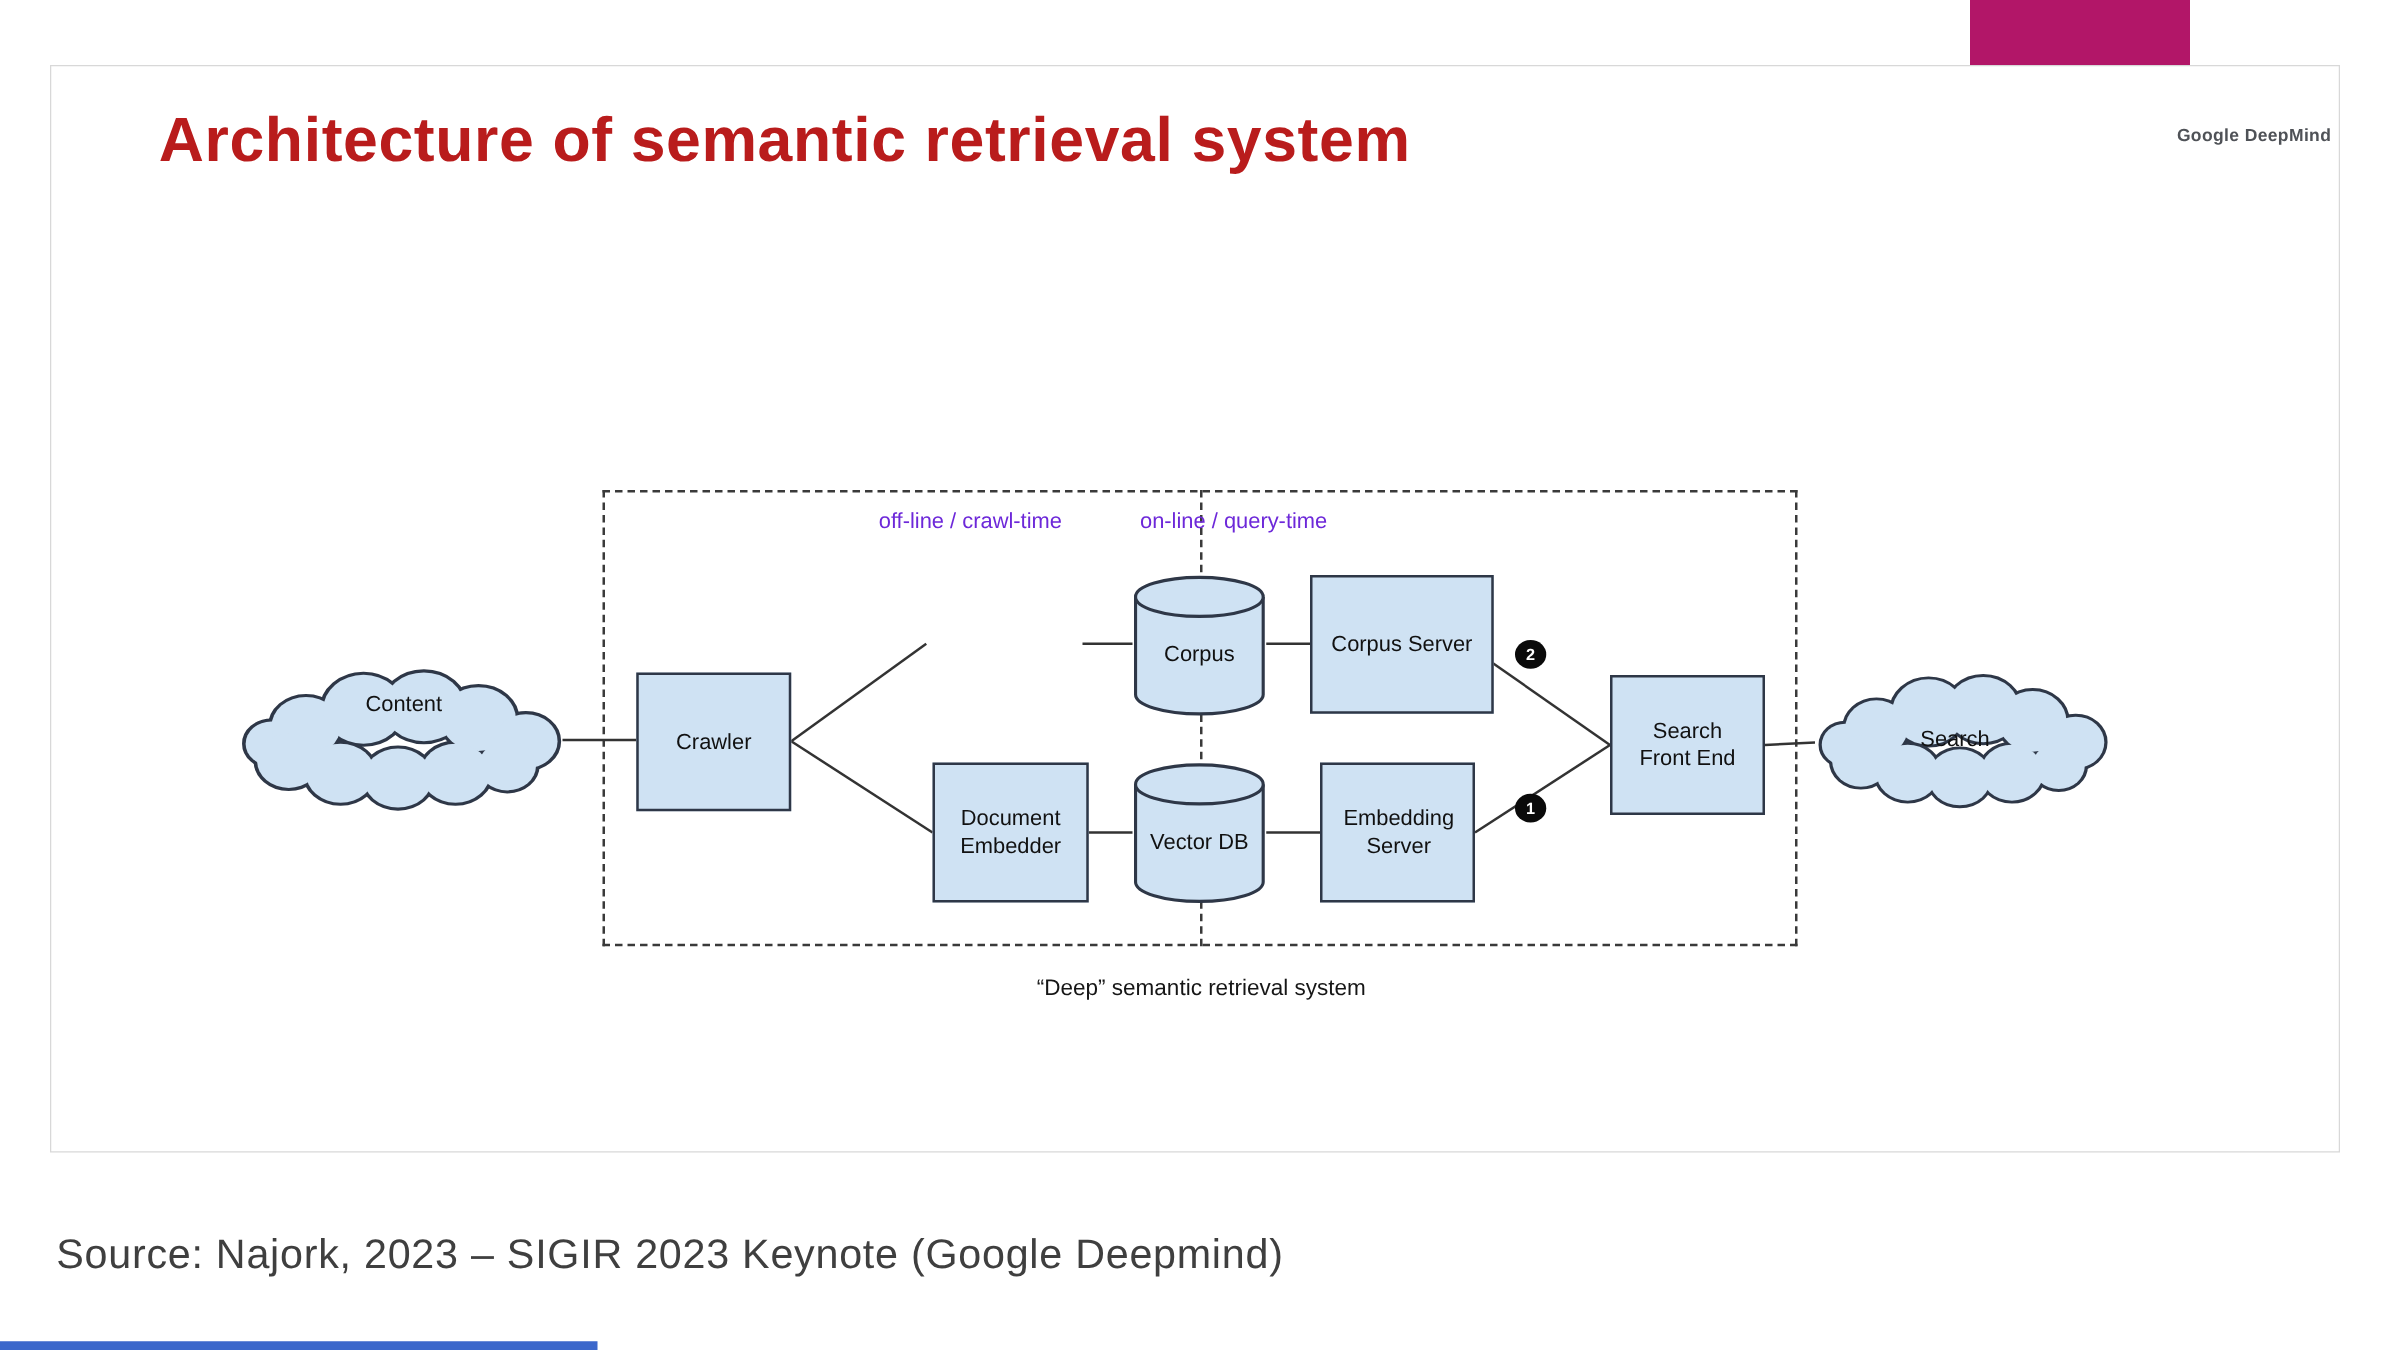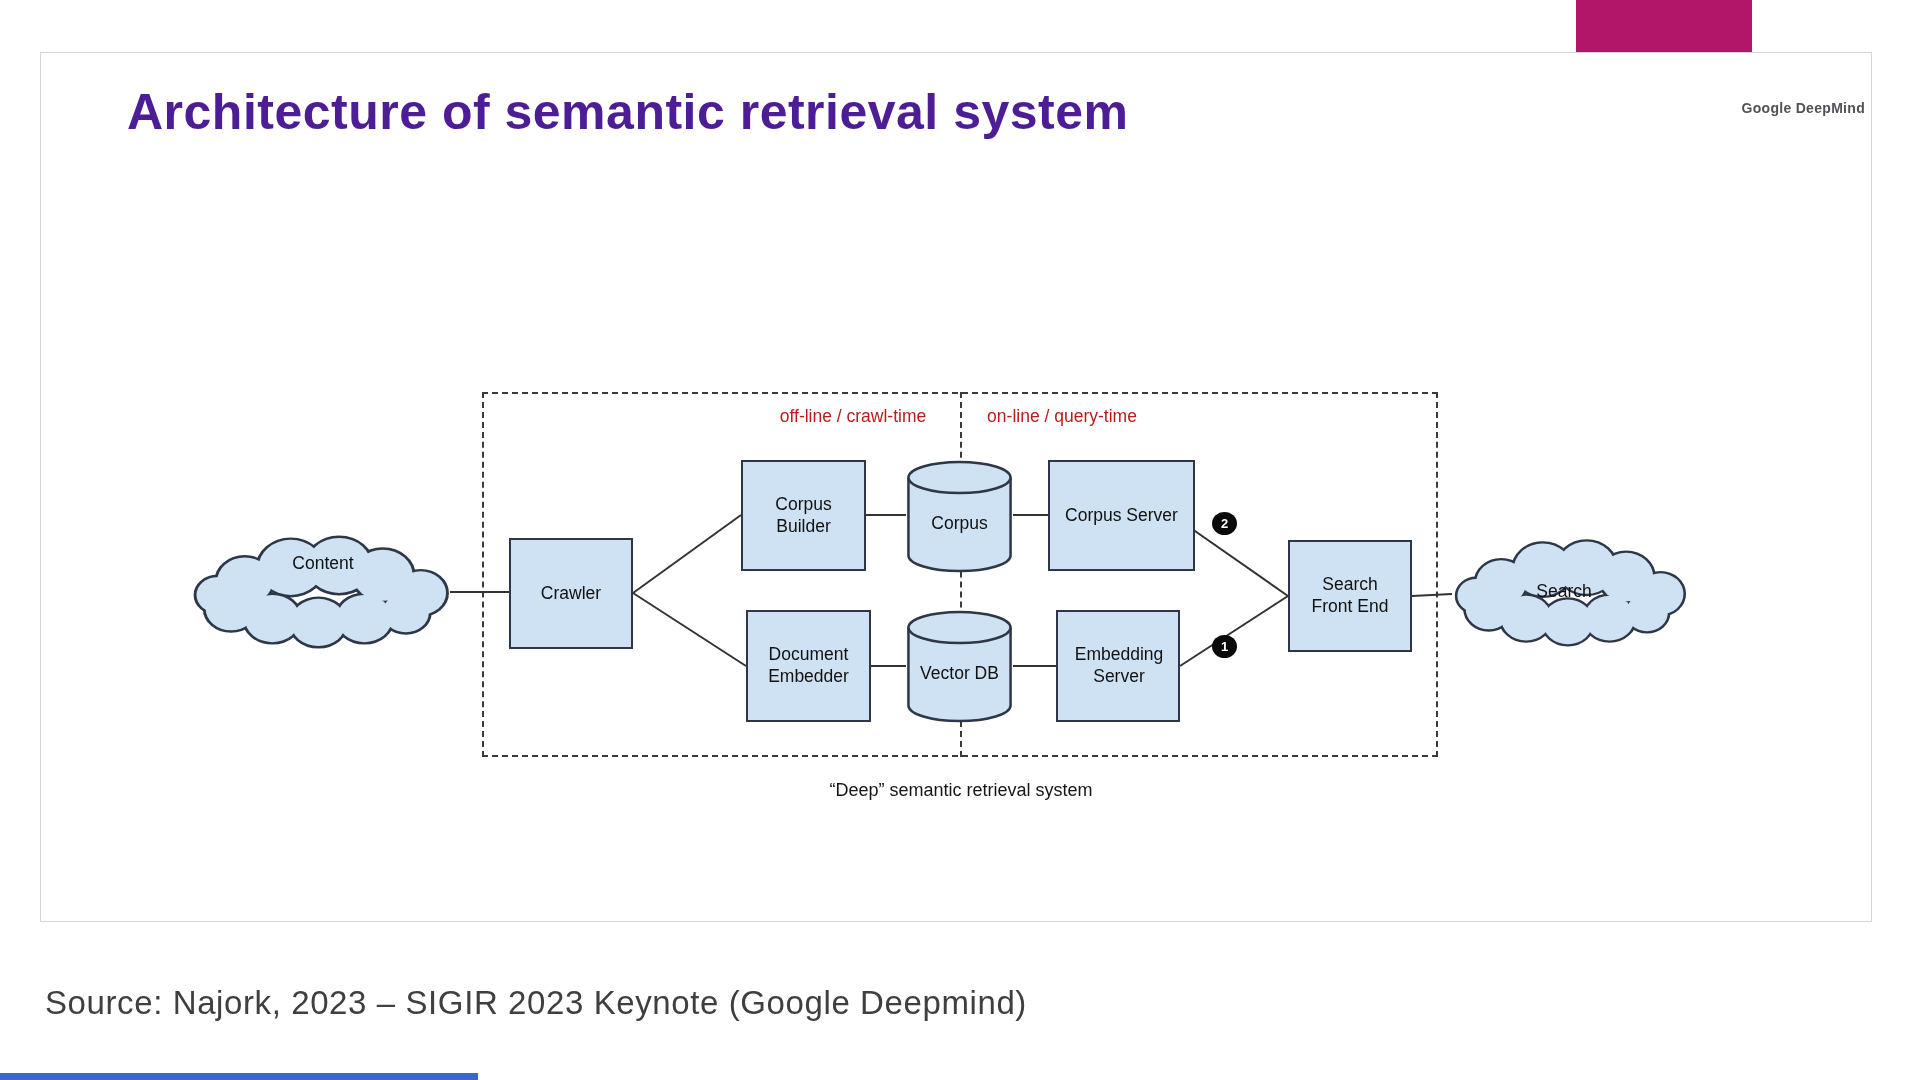--- a/index.html
+++ b/index.html
@@ -16,42 +16,42 @@
   .accent-bar {
     position:absolute; left:1576px; top:0; width:176px; height:52px;
     background:#b21668;
   }
   .brand {
     position:absolute; top:100px; right:55px; font-size:14px; font-weight:700;
     color:#4f5257; letter-spacing:0.3px;
   }
   .title {
     position:absolute; left:127px; top:83px; font-size:50px; font-weight:700;
-    color:#4c1d95; letter-spacing:0.5px; white-space:nowrap;
+    color:#b91c1c; letter-spacing:0.5px; white-space:nowrap;
   }
   .source {
     position:absolute; left:45px; top:984px; font-size:33px; font-weight:300;
     color:#3f3f3f; letter-spacing:0.6px; white-space:nowrap;
   }
   .progress-bar {
     position:absolute; left:0; bottom:0; width:478px; height:7px; background:#3b67cb;
   }
 
   
   .dashed-box {
     position:absolute; left:482px; top:392px; width:956px; height:365px;
     border:2px dashed #3a3a3a; z-index:1;
   }
   .zone-divider {
     position:absolute; left:960px; top:392px; width:0; height:365px;
     border-left:2px dashed #3a3a3a; z-index:1;
   }
   .zone-label {
-    position:absolute; top:406px; width:300px; text-align:center;
-    font-size:17.5px; color:#b91c1c; z-index:4; white-space:nowrap;
+    position:absolute; top:406px; width:300px; 
+    font-size:17.5px; color:#6d28d9; z-index:4; white-space:nowrap;
   }
   .zone-label.offline { left:703px; }
   .zone-label.online  { left:912px; }
   .caption {
     position:absolute; left:761px; top:780px; width:400px; text-align:center;
     font-size:18px; color:#161616; z-index:4; white-space:nowrap;
   }
 
   .lines { position:absolute; left:0; top:0; z-index:2; }
   .lines line { stroke:#333333; stroke-width:2; }
@@ -158,21 +158,20 @@
 
   <div class="cloud cloud-users">
     <svg viewBox="0 0 240 120" preserveAspectRatio="none">
       <use href="#cloud-circles" class="cloud-stroke-pass"></use>
       <use href="#cloud-circles" class="cloud-fill-pass"></use>
     </svg>
   </div>
   <div class="cloud-label users">Search</div>
 
   <div class="node node-crawler">Crawler</div>
-  <div class="node node-corpus-builder">Corpus Builder</div>
   <div class="node node-corpus-server">Corpus Server</div>
   <div class="node node-document-embedder">Document Embedder</div>
   <div class="node node-embedding-server">Embedding Server</div>
   <div class="node node-search-front-end">Search Front End</div>
 
   <div class="cylinder cyl-vectordb">
     <svg viewBox="0 0 100 120" preserveAspectRatio="none">
       <path class="cyl-shape" d="M4,20 L4,100 A46,16 0 0 0 96,100 L96,20" vector-effect="non-scaling-stroke"></path>
       <ellipse class="cyl-shape" cx="50" cy="20" rx="46" ry="16" vector-effect="non-scaling-stroke"></ellipse>
     </svg>

